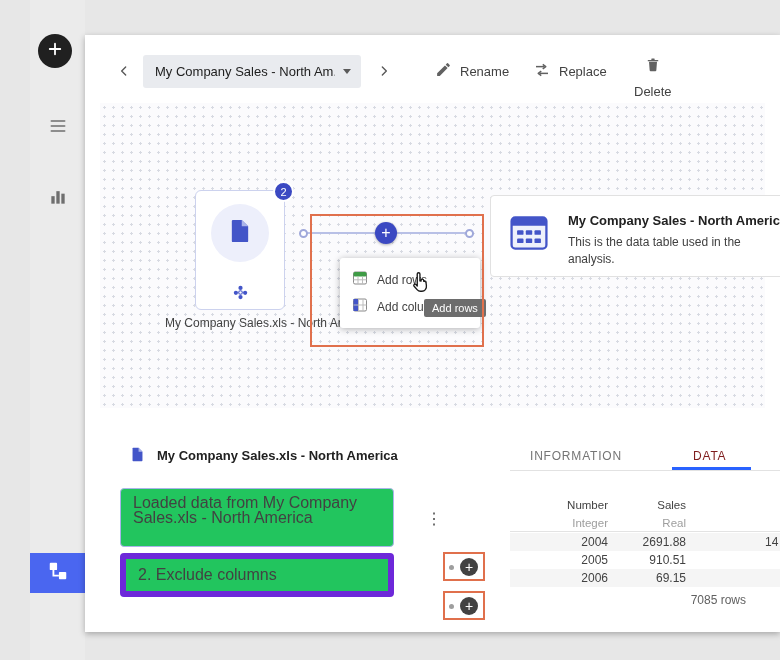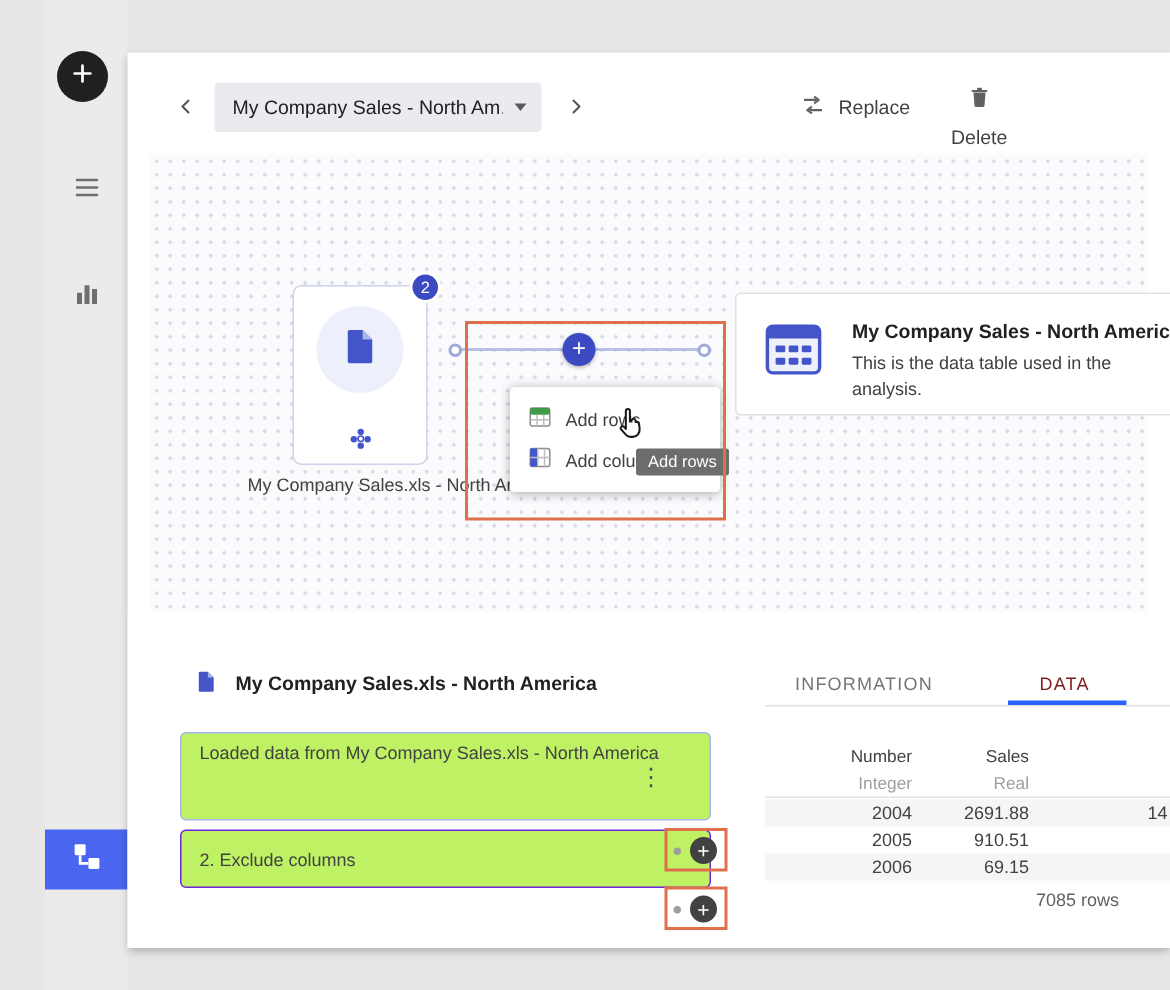--- a/index.html
+++ b/index.html
@@ -80,25 +80,25 @@
                 border:1px solid #e1e1e1; border-radius:4px; display:flex; align-items:flex-start;
                 padding:15px 16px; gap:17px; z-index:3; }
   .tc-title { font-size:13px; font-weight:bold; color:#212121; margin:2px 0 6px; white-space:nowrap; }
   .tc-desc  { font-size:12px; color:#404040; line-height:1.4; width:200px; }
 
   
   .bottom { position:absolute; left:0; top:373px; width:695px; height:224px; background:#fff; }
   .src-doc   { position:absolute; left:44px; top:38px; width:17px; height:17px; }
   .src-title { position:absolute; left:72px; top:40px; font-size:13px; font-weight:bold; color:#212121; white-space:nowrap; }
 
-  .step-box { position:absolute; left:35px; width:354px; background:#bef264; border-radius:4px;
-              font-size:12px; color:#424242; cursor:pointer; }
+  .step-box { position:absolute; left:35px; width:274px; background:#22c55e; border-radius:4px;
+              font-size:16px; color:#424242; cursor:pointer; }
   #step1 { top:80px; height:59px; border:1px solid #aab4ea; padding:6px 26px 6px 12px; line-height:15px; }
   #step1 .l2 { margin-top:2px; }
-  #step2 { top:145px; height:39px; border:1px solid #6d28d9; display:flex; align-items:center; padding:16px 12px; }
+  #step2 { top:145px; height:39px; border:6px solid #6d28d9; display:flex; align-items:center; padding:16px 12px; }
   .kebab { position:absolute; left:340px; top:101px; width:18px; height:20px; font-size:16px; color:#555;
            text-align:center; line-height:20px; cursor:pointer; }
 
   .mini-dot  { position:absolute; width:5px; height:5px; border-radius:50%; background:#9e9e9e; }
   .mini-plus { position:absolute; width:18px; height:18px; font-size:14px; background:#424242; }
   #dot1 { left:364px; top:157px; } #plus1 { left:375px; top:150px; }
   #dot2 { left:364px; top:196px; } #plus2 { left:375px; top:189px; }
   #hl-plus1 { left:358px; top:144px; width:42px; height:29px; }
   #hl-plus2 { left:358px; top:183px; width:42px; height:29px; }
 
@@ -178,20 +178,28 @@
   </button>
 
   <button class="nav-btn" id="nav-next">
     <span>
       <svg width="16" height="16" viewBox="0 0 24 24">
           <path d="M9.5 6l6 6-6 6" stroke="#555" stroke-width="2" fill="none" stroke-linecap="round" stroke-linejoin="round"></path>
         </svg>
     </span>
   </button>
 
+  <button class="tool-btn" id="btn-rename">
+    <span>
+      <svg width="17" height="17" viewBox="0 0 24 24">
+          <path d="M3 17.25V21h3.75L17.8 9.94l-3.75-3.75L3 17.25zM20.7 7.04a1 1 0 0 0 0-1.41l-2.34-2.34a1 1 0 0 0-1.41 0l-1.83 1.83 3.75 3.75 1.83-1.83z" fill="#616161"></path>
+        </svg>
+    </span>
+    <span>Rename</span>
+  </button>
 
   <button class="tool-btn" id="btn-replace">
     <span>
       <svg width="18" height="18" viewBox="0 0 24 24">
           <path d="M4 7.5h11" stroke="#616161" stroke-width="2" fill="none"></path>
           <path d="M13 4.5l4 3-4 3" stroke="#616161" stroke-width="2" fill="none" stroke-linejoin="round"></path>
           <path d="M20 16.5H9" stroke="#616161" stroke-width="2" fill="none"></path>
           <path d="M11 13.5l-4 3 4 3" stroke="#616161" stroke-width="2" fill="none" stroke-linejoin="round"></path>
         </svg>
     </span>

